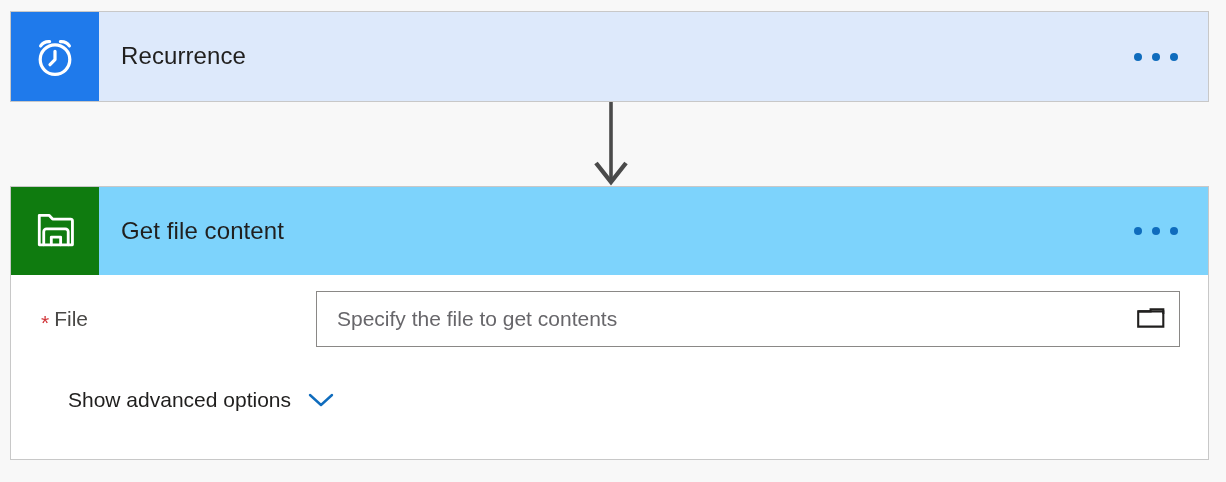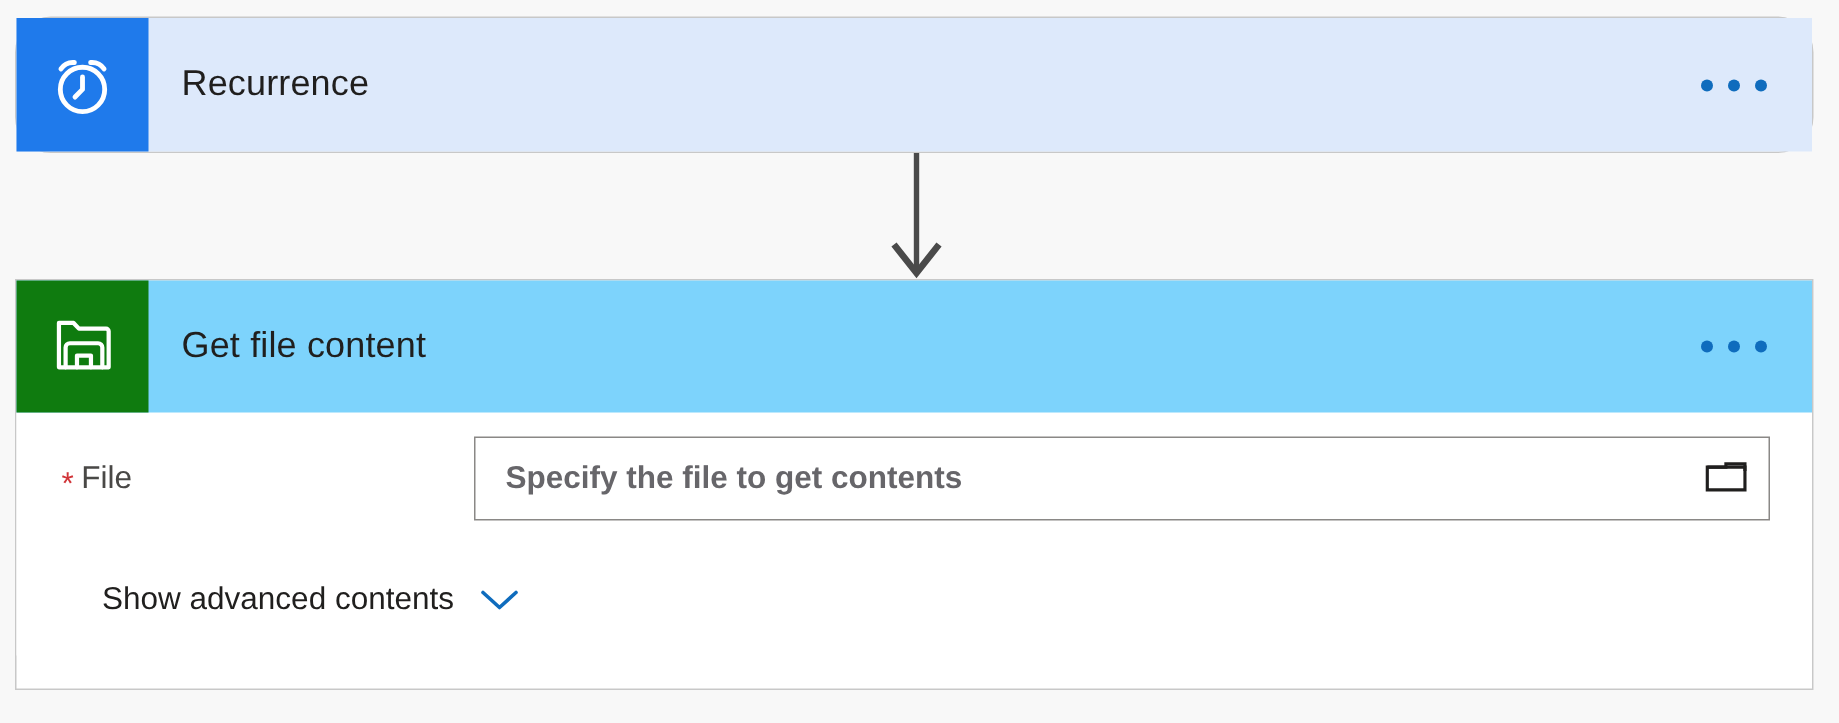--- a/index.html
+++ b/index.html
@@ -75,21 +75,20 @@
     background: #0f6cbd;
     display: block;
   }
 
   
   #recurrence-card {
     left: 10px;
     top: 11px;
     width: 1199px;
     height: 91px;
-    border-radius: 24px;
   }
   #recurrence-card .card-header { background: #dde9fb; height: 100%; }
   #recurrence-card .card-icon { background: #1f7aeb; }
 
   
   #getfile-card {
     left: 10px;
     top: 186px;
     width: 1199px;
     height: 274px;
@@ -129,21 +128,20 @@
 
   .text-input {
     position: relative;
     width: 864px;
     height: 56px;
     border: 1px solid #8a8886;
     background: #ffffff;
     box-sizing: border-box;
     display: flex;
     align-items: center;
-    font-weight: bold;
   }
   .text-input .placeholder {
     font-size: 21px;
     color: #67666a;
     padding-left: 20px;
     flex: 1;
     user-select: none;
   }
   .picker-icon {
     width: 56px;
@@ -260,21 +258,21 @@
           <span class="picker-icon">
             <svg width="30" height="24" viewBox="0 0 30 24" aria-hidden="true">
               <path d="M2.2 4.4 H14.6 V2.2 H27.3 V7.0" fill="none" stroke="#201f1e" stroke-width="2.1" stroke-linejoin="miter" stroke-linecap="butt"></path>
               <path d="M2.2 4.4 H27.3 V19.6 H2.2 Z" fill="none" stroke="#201f1e" stroke-width="2.1" stroke-linejoin="miter"></path>
             </svg>
           </span>
         </div>
       </div>
 
       <div class="advanced-row">
-        <span class="advanced-label">Show advanced contents</span>
+        <span class="advanced-label">Show advanced options</span>
         <span class="chev">
           <svg width="28" height="18" viewBox="0 0 28 18" aria-hidden="true">
             <polyline points="3,4 14,14 25,4" fill="none" stroke="#0f6cbd" stroke-width="2.4" stroke-linecap="round" stroke-linejoin="round"></polyline>
           </svg>
         </span>
       </div>
 
     </div>
   </div>
 

